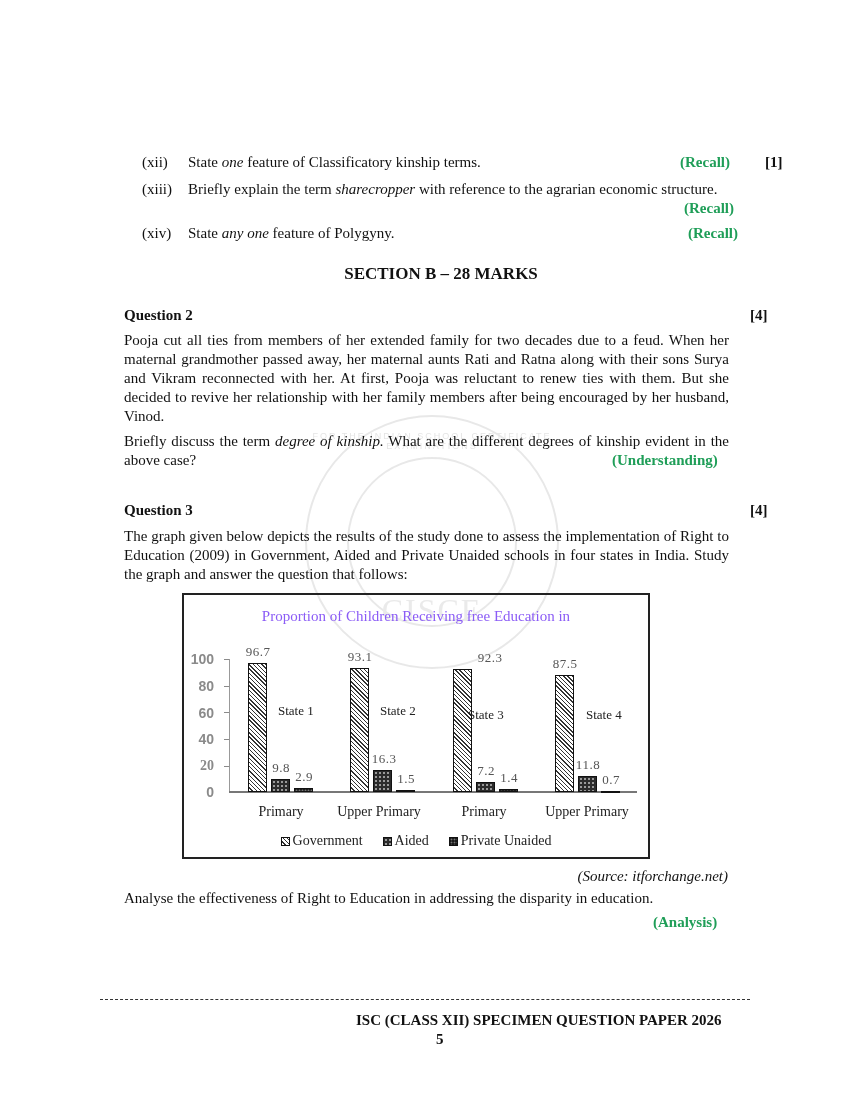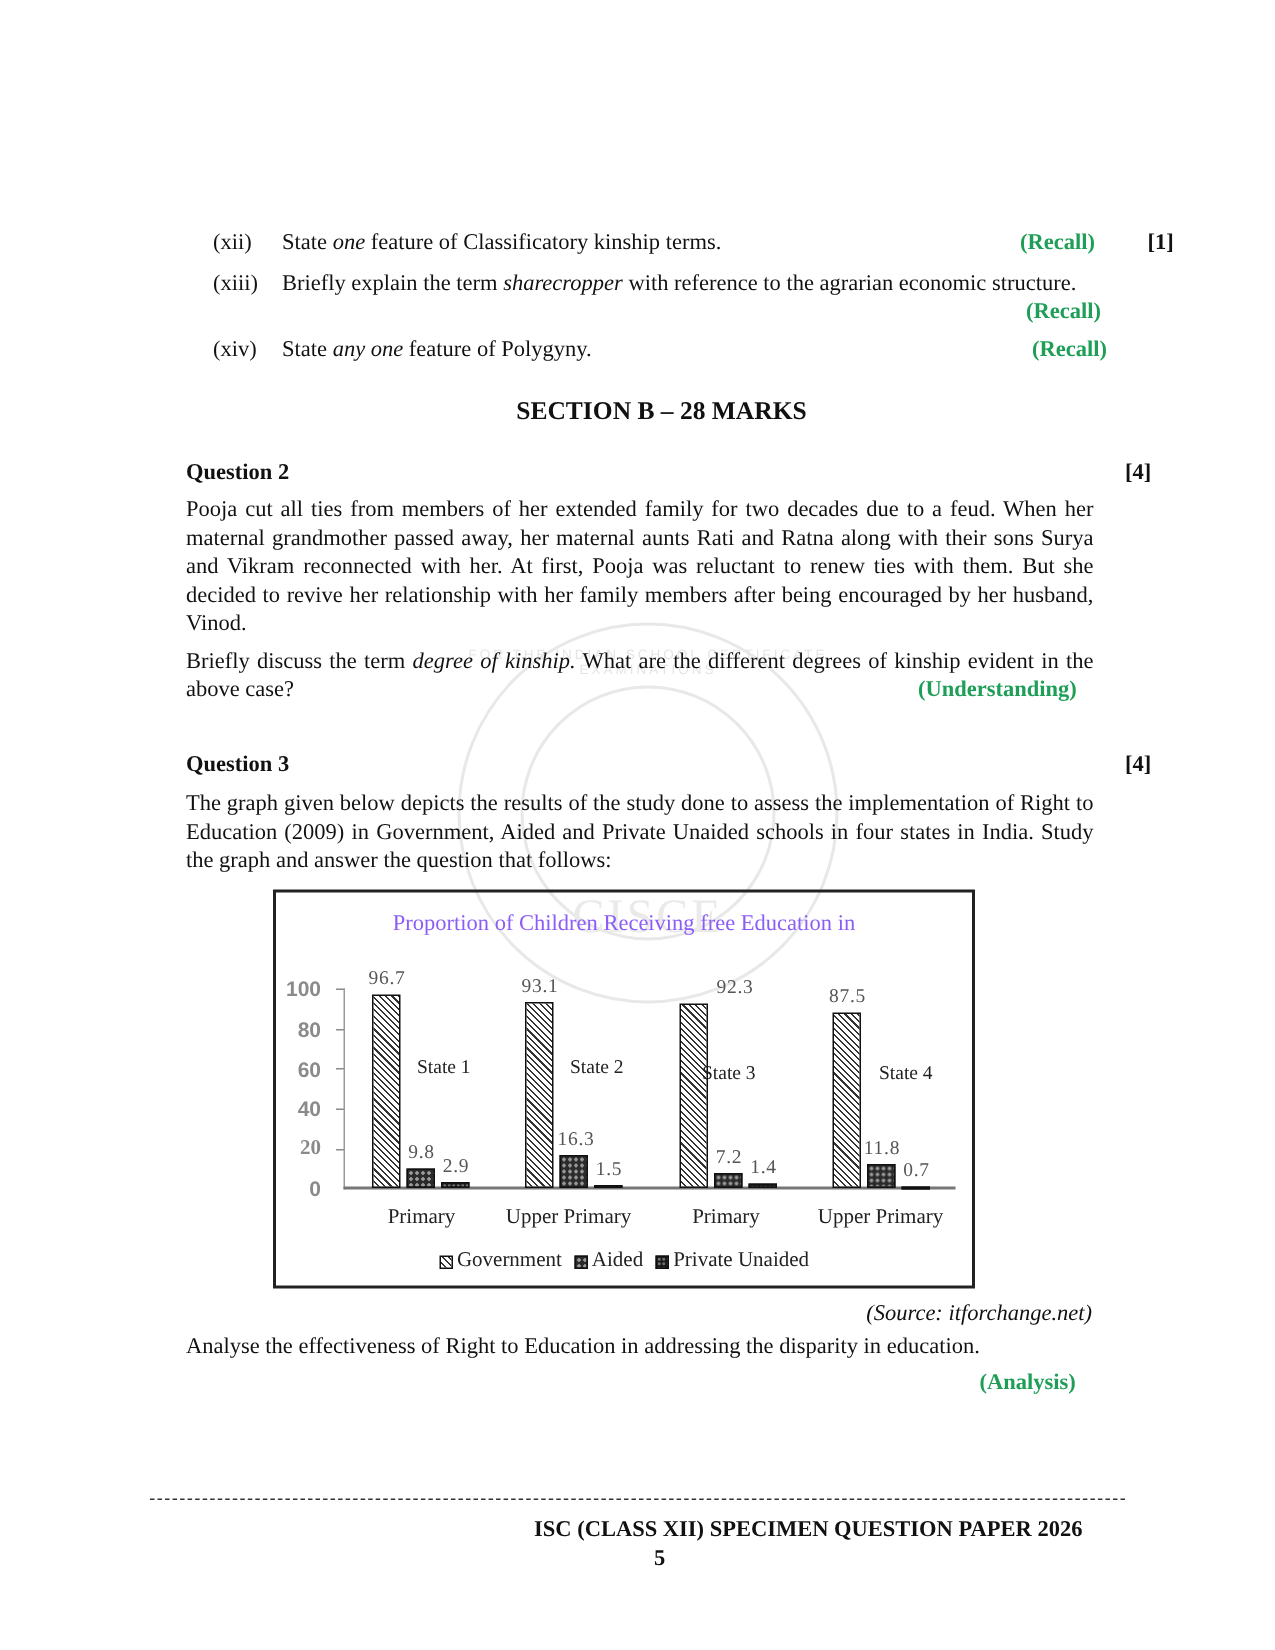--- a/index.html
+++ b/index.html
@@ -40,21 +40,21 @@
   .ytick-mark { position: absolute; width: 6px; height: 1px; background: #8a8a8a; }
   .axis-v { position: absolute; width: 1px; background: #999; }
   .axis-h { position: absolute; height: 2px; background: #777; }
   .bar { position: absolute; box-sizing: border-box; border: 1.5px solid #111; }
   .bar-gov { background: repeating-linear-gradient(45deg, #fff 0 2px, #333 2px 3px); }
   .bar-aid { background: #2b2b2b; background-image: radial-gradient(#9a9a9a 1px, transparent 1.3px); background-size: 4px 4px; }
   .bar-pvt { background: #1a1a1a; background-image: radial-gradient(#777 0.8px, transparent 1.1px); background-size: 3px 3px; }
   .vlabel { position: absolute; font-size: 13px; color: #555; text-align: center; width: 40px; letter-spacing: 0.5px; }
   .state-label { position: absolute; font-size: 13px; color: #222; }
   .cat-label { position: absolute; font-size: 14px; color: #222; text-align: center; width: 110px; }
-  .legend { position: absolute; top: 238px; left: 0; width: 100%; display: flex; justify-content: center; gap: 8px; font-size: 14px; color: #222; }
+  .legend { position: absolute; top: 238px; left: 0; width: 100%; display: flex; justify-content: center; gap: 20px; font-size: 14px; color: #222; }
   .legend-item { display: flex; align-items: center; gap: 3px; }
   .swatch { width: 9px; height: 9px; border: 1px solid #111; display: inline-block; box-sizing: border-box; }
   .rule { position: absolute; left: 100px; width: 650px; top: 999px; border-top: 1px dashed #333; }
 </style>
 </head>
 <body>
 
 <div class="watermark">
   <div class="wtext" style="font-size:9px;">FOR THE INDIAN SCHOOL CERTIFICATE EXAMINATIONS</div>
   <div class="inner"></div>

